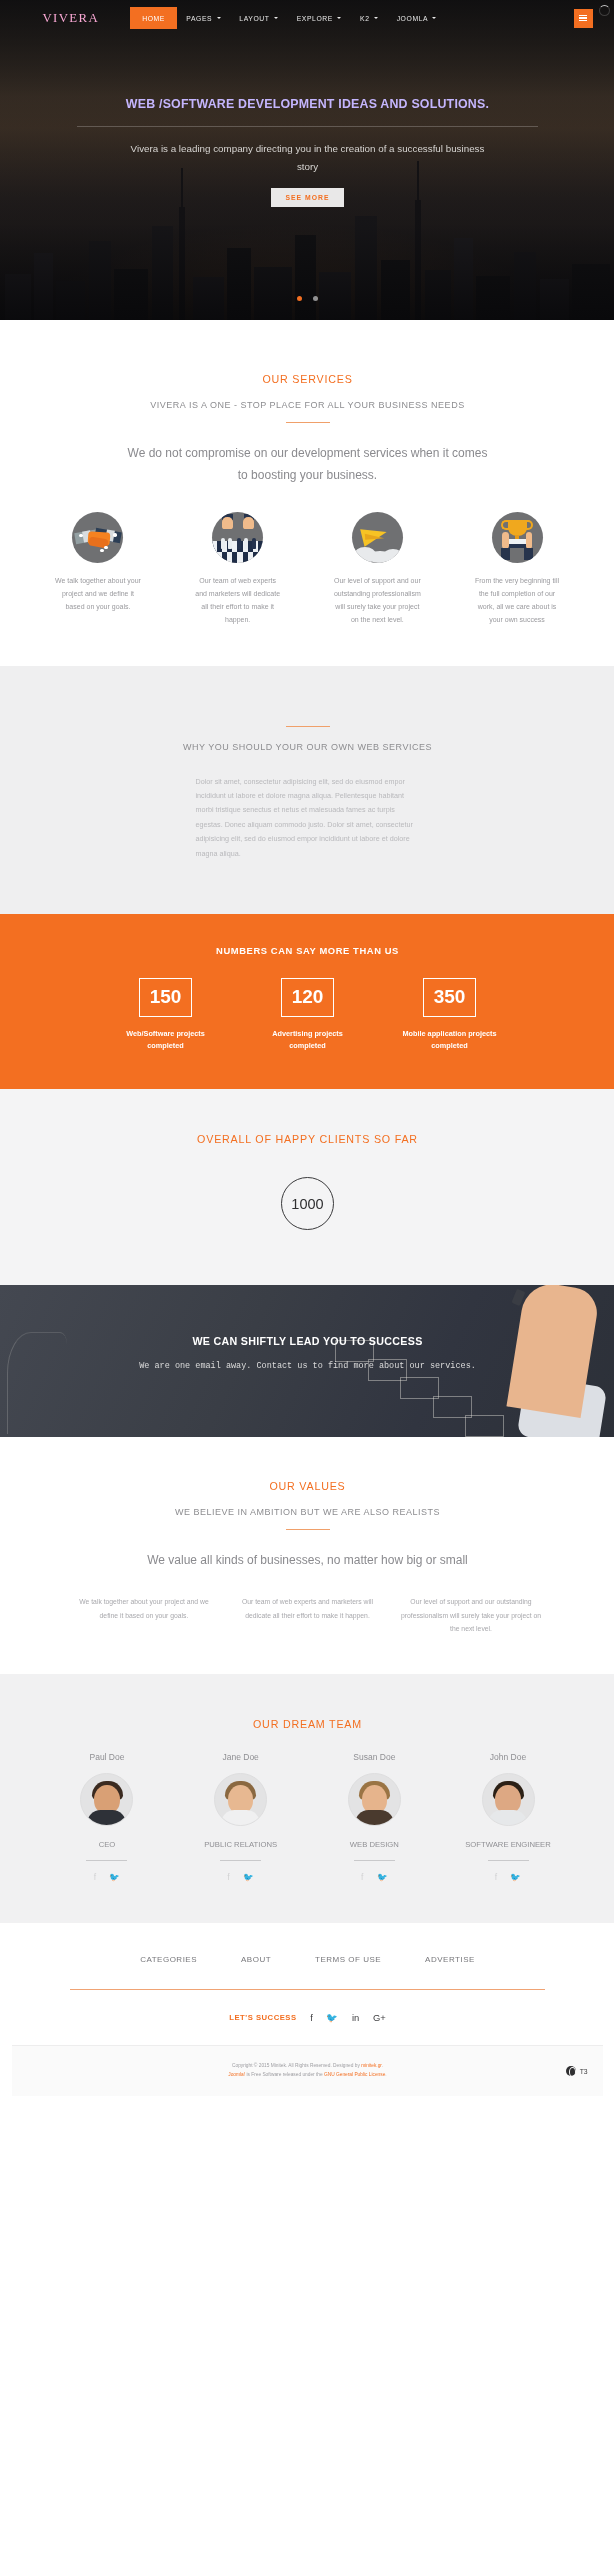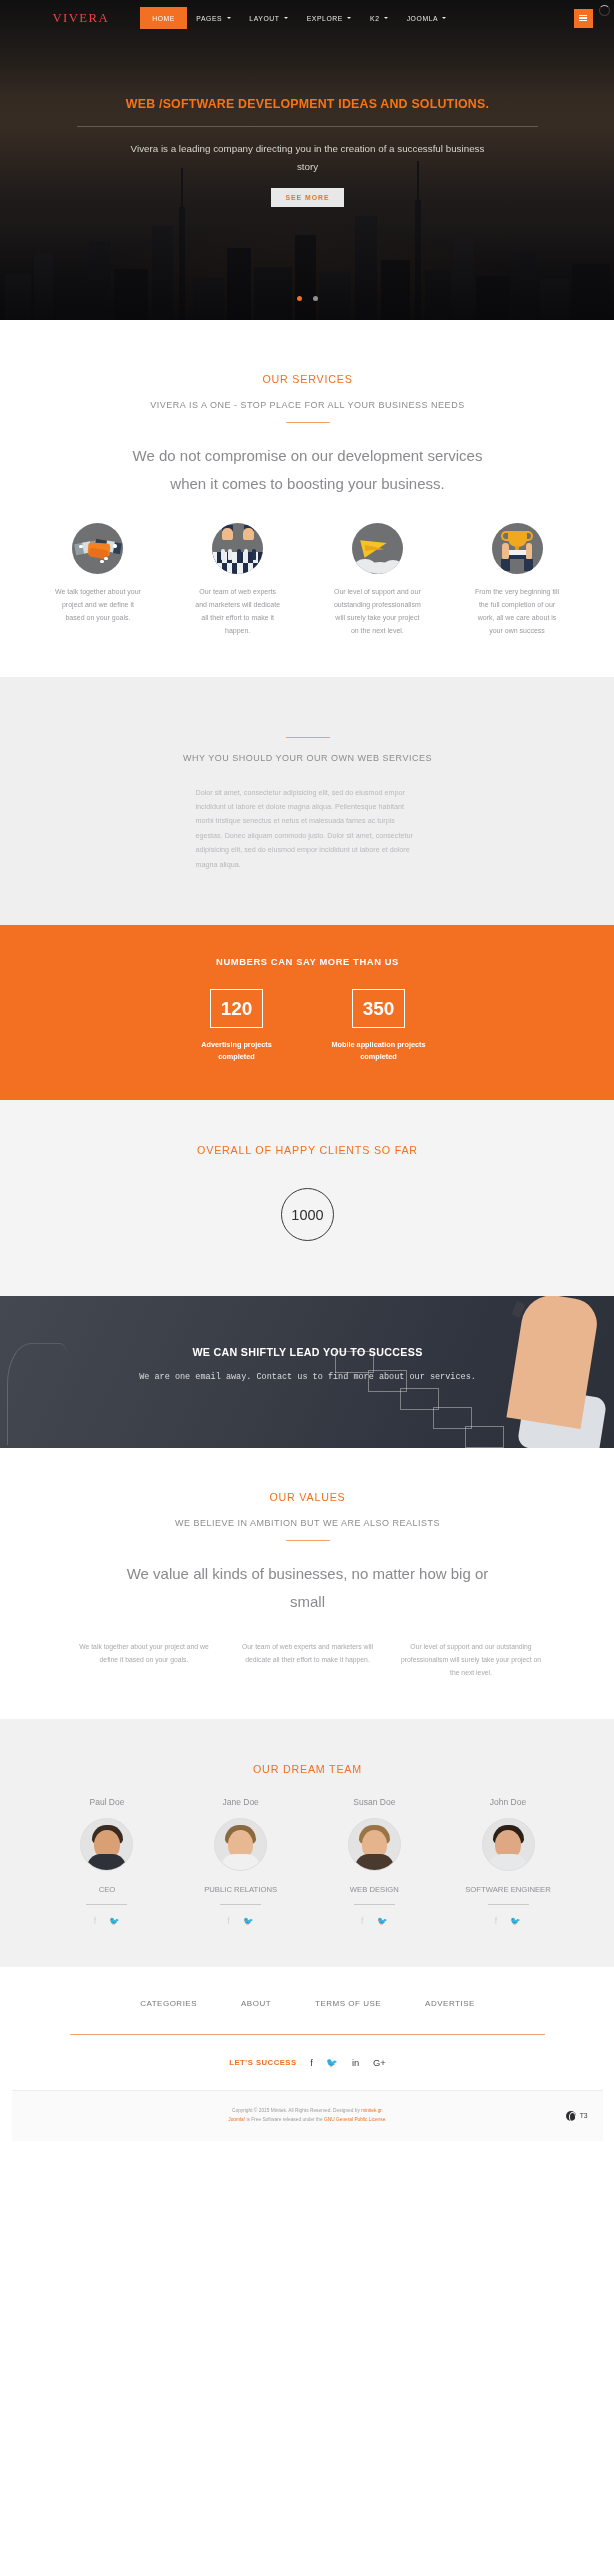--- a/index.html
+++ b/index.html
@@ -36,22 +36,22 @@
     position:absolute; inset:0;
     background:linear-gradient(to bottom, rgba(10,10,12,0.80) 0%, rgba(20,18,18,0.30) 30%, rgba(15,14,16,0.45) 70%, rgba(8,8,10,0.9) 100%);
   }
 
   
   .nav {
     position:relative; z-index:5; height:36px; display:flex; align-items:center;
     padding:0 15.4px;
   }
   .logo {
-    color:#ef4444; font-size:12.8px; letter-spacing:1.4px; font-weight:400;
-    margin-left:37px; margin-right:31px; font-family:"Liberation Serif", serif;
+    color:#f9a8d4; font-size:12.8px; letter-spacing:1.4px; font-weight:400;
+    margin-left:27px; margin-right:31px; font-family:"Liberation Serif", serif;
   }
   .nav-items { display:flex; align-items:center; gap:0px; }
   .nav-item {
     color:#e9e9e9; font-size:6.8px; letter-spacing:0.6px; padding:6px 9.4px;
     text-decoration:none; white-space:nowrap; display:flex; align-items:center; gap:2.6px;
   }
   .nav-item.active { background:#f36f21; color:#fff; padding:7.7px 12px; }
   .caret { display:inline-block; width:0; height:0;
     border-left:2.6px solid transparent; border-right:2.6px solid transparent;
     border-top:2.6px solid #e9e9e9; margin-left:1.7px; }
@@ -64,21 +64,21 @@
   .spinner {
     position:absolute; top:5.1px; right:5.1px; width:11px; height:11px;
     border:1.4px solid rgba(255,255,255,0.18); border-top-color:rgba(255,255,255,0.75);
     border-radius:50%; z-index:6;
   }
 
   .hero-content {
     position:relative; z-index:5; text-align:center; padding-top:61px;
   }
   .hero-title {
-    color:#f97316; font-size:12.4px; font-weight:bold; letter-spacing:0.2px;
+    color:#c4b5fd; font-size:12.4px; font-weight:bold; letter-spacing:0.2px;
   }
   .hero-rule { width:461px; height:0.9px; background:rgba(255,255,255,0.22); margin:15.4px auto 0; }
   .hero-sub {
     color:#d7d5d2; font-size:9.8px; line-height:1.85; margin-top:12.8px;
     width:359px; margin-left:auto; margin-right:auto; font-weight:300;
   }
   .see-more {
     display:inline-block; margin-top:12px; padding:6px 14.5px; background:rgba(255,255,255,0.90);
     color:#f36f21; font-size:6.8px; letter-spacing:1px; font-weight:bold; text-decoration:none;
   }
@@ -93,21 +93,21 @@
   .sec { width:615px; position:relative; }
   .sec-title {
     text-align:center; color:#f36f21; font-size:10.7px; letter-spacing:0.8px; font-weight:400;
   }
   .sec-sub {
     text-align:center; color:#8d8d90; font-size:9px; letter-spacing:0.5px;
     margin-top:14.5px; font-weight:300;
   }
   .divider { width:44px; height:1.4px; background:#f0a06a; margin:12px auto 0; }
   .sec-para {
-    text-align:center; color:#8a8a8e; font-size:15px; line-height:1.85;
+    text-align:center; color:#8a8a8e; font-size:12px; line-height:1.85;
     width:367px; margin:19px auto 0; font-weight:300;
   }
 
   
   .services { background:#fff; padding:53px 0 39px; }
   .svc-row { display:flex; justify-content:center; gap:13.7px; margin-top:25.6px; padding:0 22px; }
   .svc { width:126px; text-align:center; }
   .svc-ic {
     width:51px; height:51px; border-radius:50%; margin:0 auto; position:relative;
     background:#6f7072; overflow:hidden;
@@ -390,20 +390,24 @@
   <section class="sec unique">
     <div class="divider"></div>
     <p class="sec-sub">WHY YOU SHOULD YOUR OUR OWN WEB SERVICES</p>
     <p class="uniq-para">Dolor sit amet, consectetur adipisicing elit, sed do eiusmod empor incididunt ut labore et dolore magna aliqua. Pellentesque habitant morbi tristique senectus et netus et malesuada fames ac turpis egestas. Donec aliquam commodo justo. Dolor sit amet, consectetur adipisicing elit, sed do eiusmod empor incididunt ut labore et dolore magna aliqua.</p>
   </section>
 
   <section class="sec numbers">
     <h2 class="num-title">NUMBERS CAN SAY MORE THAN US</h2>
     <div class="num-row">
       <div class="num-card">
+        <div class="num-box">150</div>
+        <div class="num-lbl">Web/Software projects completed</div>
+      </div>
+      <div class="num-card">
         <div class="num-box">120</div>
         <div class="num-lbl">Advertising projects completed</div>
       </div>
       <div class="num-card">
         <div class="num-box">350</div>
         <div class="num-lbl">Mobile application projects completed</div>
       </div>
     </div>
   </section>
 

